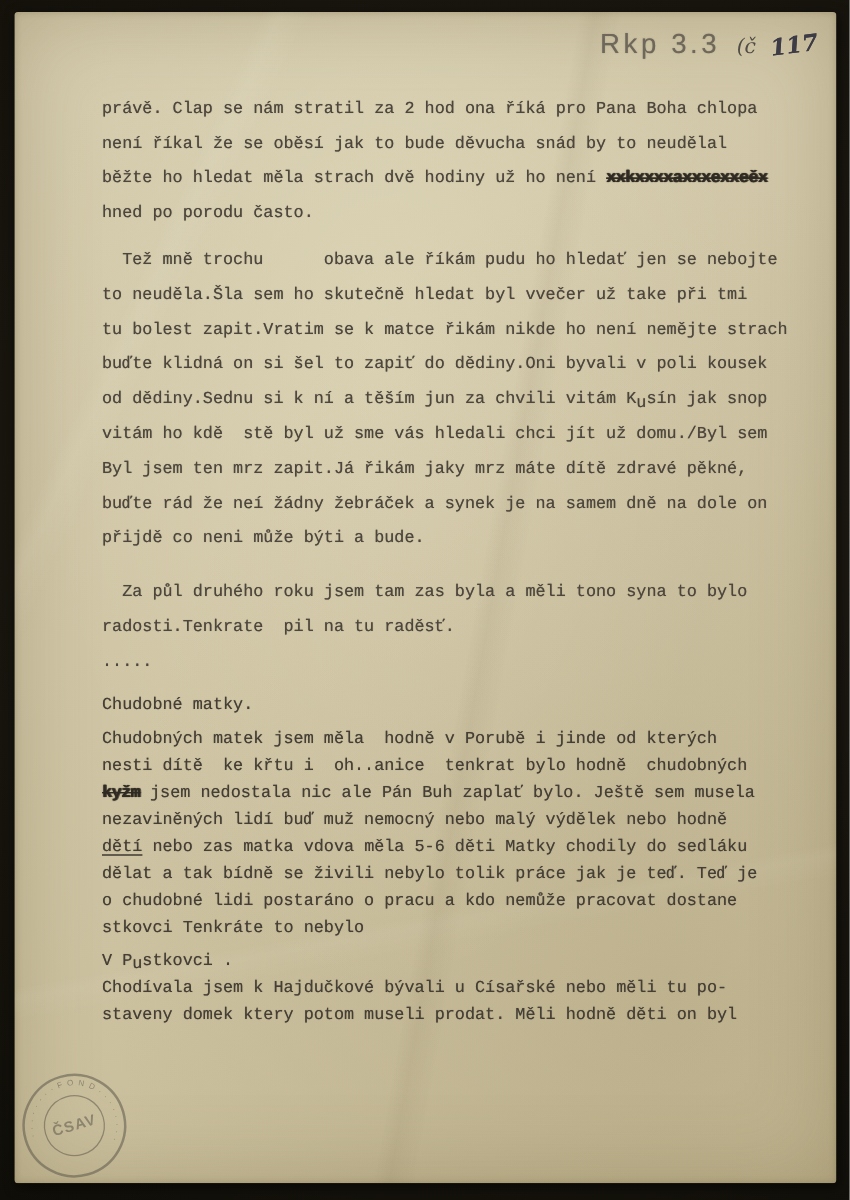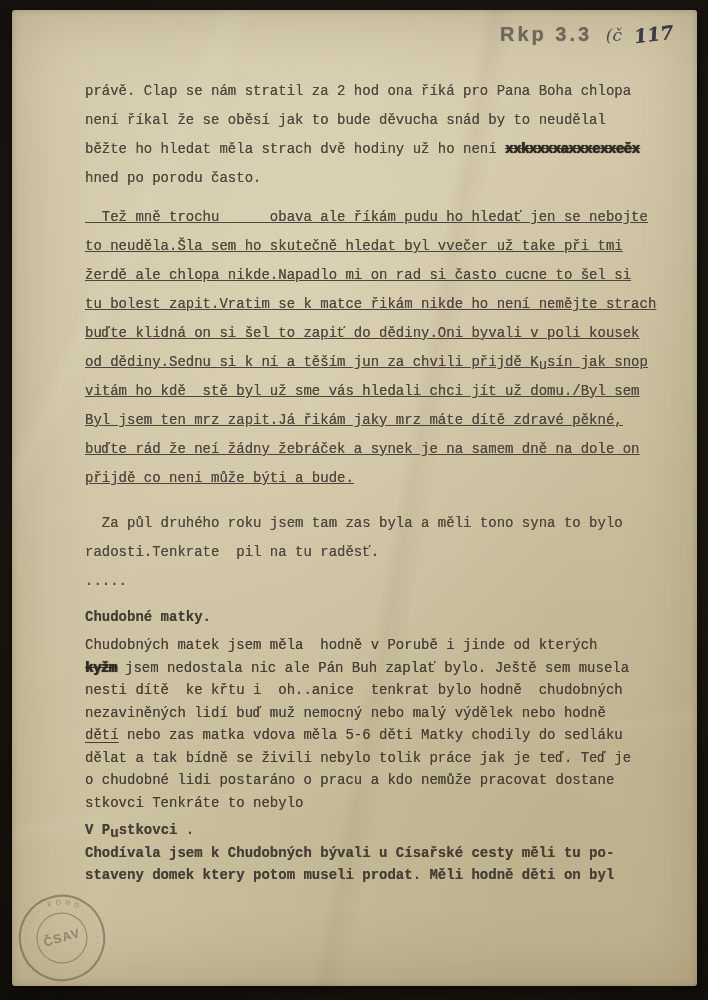--- a/index.html
+++ b/index.html
@@ -22,46 +22,46 @@
     background:
       linear-gradient(115deg, transparent 18%, rgba(255,255,240,.07) 19.5%, transparent 22%),
       linear-gradient(100deg, transparent 55%, rgba(90,75,45,.06) 56.5%, transparent 59%),
       linear-gradient(170deg, transparent 74%, rgba(255,255,240,.05) 75%, transparent 77%);
   }
   .header-annot{
     position:absolute;top:13px;left:488px;white-space:nowrap;
   }
   .rkp{
     font-family:"Liberation Sans", sans-serif;
-    font-size:20px;letter-spacing:3px;color:#6e675a;font-weight:700;
+    font-size:23px;letter-spacing:3px;color:#6e675a;font-weight:400;
     text-shadow:0 0 1px rgba(110,103,90,.6);
   }
   .bracket{
     font-family:"DejaVu Serif", serif;font-style:italic;
     font-size:17px;color:#514d46;margin-left:4px;
   }
   .pen{
     display:inline-block;font-family:"DejaVu Serif", serif;font-style:italic;font-weight:600;
     font-size:19px;color:#3d3b46;transform:rotate(-7deg);margin-left:2px;
     text-shadow:0 0 .5px #3d3b46;
   }
   .text-block{
     position:absolute;left:73px;top:67px;width:590px;
     color:#4d463c;font-size:14px;
     text-shadow:0 0 .6px rgba(77,70,60,.75);
   }
   .tl{white-space:pre;}
   .sec.wide{line-height:29px;}
   .sec.narrow{line-height:22.5px;color:#443e34;}
-  .sec.heading{line-height:24px;color:#443e34;font-weight:700;}
-  .m-p2{margin-top:10px;text-decoration:underline;}
+  .sec.heading{line-height:24px;color:#443e34;font-weight:400;}
+  .m-p2{margin-top:10px;}
   .m-p3{margin-top:16px;}
   .m-h1{margin-top:9px;}
   .m-p4{margin-top:5px;}
-  .m-p5{margin-top:5px;font-weight:bold;}
+  .m-p5{margin-top:5px;}
   .strike{
     font-weight:700;color:#2f2a22;text-decoration:line-through;
     text-shadow:0 0 1px #2f2a22, 1px 0 0 rgba(47,42,34,.7);
     letter-spacing:-.5px;
   }
   .underline{text-decoration:underline;text-underline-offset:3px;}
   .sub{position:relative;top:3px;}
   .stamp-wrap{
     position:absolute;left:2px;top:880px;width:96px;height:96px;
     transform:rotate(-16deg);opacity:.55;
@@ -90,50 +90,49 @@
   <div class="text-block">
     <div class="sec wide">
         <div class="tl">právě. Clap se nám stratil za 2 hod ona říká pro Pana Boha chlopa</div>
         <div class="tl">není říkal že se oběsí jak to bude děvucha snád by to neudělal</div>
         <div class="tl"><span>běžte ho hledat měla strach dvě hodiny už ho není </span><span class="strike">xxkxxxxaxxxexxeěx</span></div>
         <div class="tl">hned po porodu často.</div>
       </div>
     <div class="sec wide m-p2">
         <div class="tl">  Tež mně trochu      obava ale říkám pudu ho hledať jen se nebojte</div>
         <div class="tl">to neuděla.Šla sem ho skutečně hledat byl vvečer už take při tmi</div>
-        <div class="tl">žerdě ale chlopa nikde.Napadlo mi on rad si často cucne to šel si</div>
         <div class="tl">tu bolest zapit.Vratim se k matce řikám nikde ho není nemějte strach</div>
         <div class="tl">buďte klidná on si šel to zapiť do dědiny.Oni byvali v poli kousek</div>
-        <div class="tl"><span>od dědiny.Sednu si k ní a těším jun za chvili přijdě K</span><span class="sub">u</span><span>sín jak snop</span></div>
+        <div class="tl"><span>od dědiny.Sednu si k ní a těším jun za chvili vitám K</span><span class="sub">u</span><span>sín jak snop</span></div>
         <div class="tl">vitám ho kdě  stě byl už sme vás hledali chci jít už domu./Byl sem</div>
         <div class="tl">Byl jsem ten mrz zapit.Já řikám jaky mrz máte dítě zdravé pěkné,</div>
         <div class="tl">buďte rád že neí žádny žebráček a synek je na samem dně na dole on</div>
         <div class="tl">přijdě co neni může býti a bude.</div>
       </div>
     <div class="sec wide m-p3">
         <div class="tl">  Za půl druhého roku jsem tam zas byla a měli tono syna to bylo</div>
         <div class="tl">radosti.Tenkrate  pil na tu raděsť.</div>
         <div class="tl">.....</div>
       </div>
     <div class="sec heading m-h1">
         <div class="tl">Chudobné matky.</div>
       </div>
     <div class="sec narrow m-p4">
         <div class="tl">Chudobných matek jsem měla  hodně v Porubě i jinde od kterých</div>
+        <div class="tl">nesti dítě  ke křtu i  oh..anice  tenkrat bylo hodně  chudobných</div>
         <div class="tl"><span class="strike">kyžm</span><span> jsem nedostala nic ale Pán Buh zaplať bylo. Ještě sem musela</span></div>
-        <div class="tl">nesti dítě  ke křtu i  oh..anice  tenkrat bylo hodně  chudobných</div>
         <div class="tl">nezaviněných lidí buď muž nemocný nebo malý výdělek nebo hodně</div>
         <div class="tl"><span class="underline">dětí</span><span> nebo zas matka vdova měla 5-6 děti Matky chodily do sedláku</span></div>
         <div class="tl">dělat a tak bídně se živili nebylo tolik práce jak je teď. Teď je</div>
         <div class="tl">o chudobné lidi postaráno o pracu a kdo nemůže pracovat dostane</div>
         <div class="tl">stkovci Tenkráte to nebylo</div>
       </div>
     <div class="sec narrow m-p5">
         <div class="tl"><span>V P</span><span class="sub">u</span><span>stkovci .</span></div>
-        <div class="tl">Chodívala jsem k Chudobných bývali u Císařské cesty měli tu po-</div>
+        <div class="tl">Chodívala jsem k Hajdučkové bývali u Císařské nebo měli tu po-</div>
         <div class="tl">staveny domek ktery potom museli prodat. Měli hodně děti on byl</div>
       </div>
   </div>
 
   <div class="stamp-wrap">
     <svg viewBox="0 0 100 100">
       <defs>
         <path id="ringPath" d="M 50,50 m -35,0 a 35,35 0 1,1 70,0 a 35,35 0 1,1 -70,0"></path>
       </defs>
       <circle cx="50" cy="50" r="44" fill="none" stroke="#5e594c" stroke-width="2.2"></circle>

